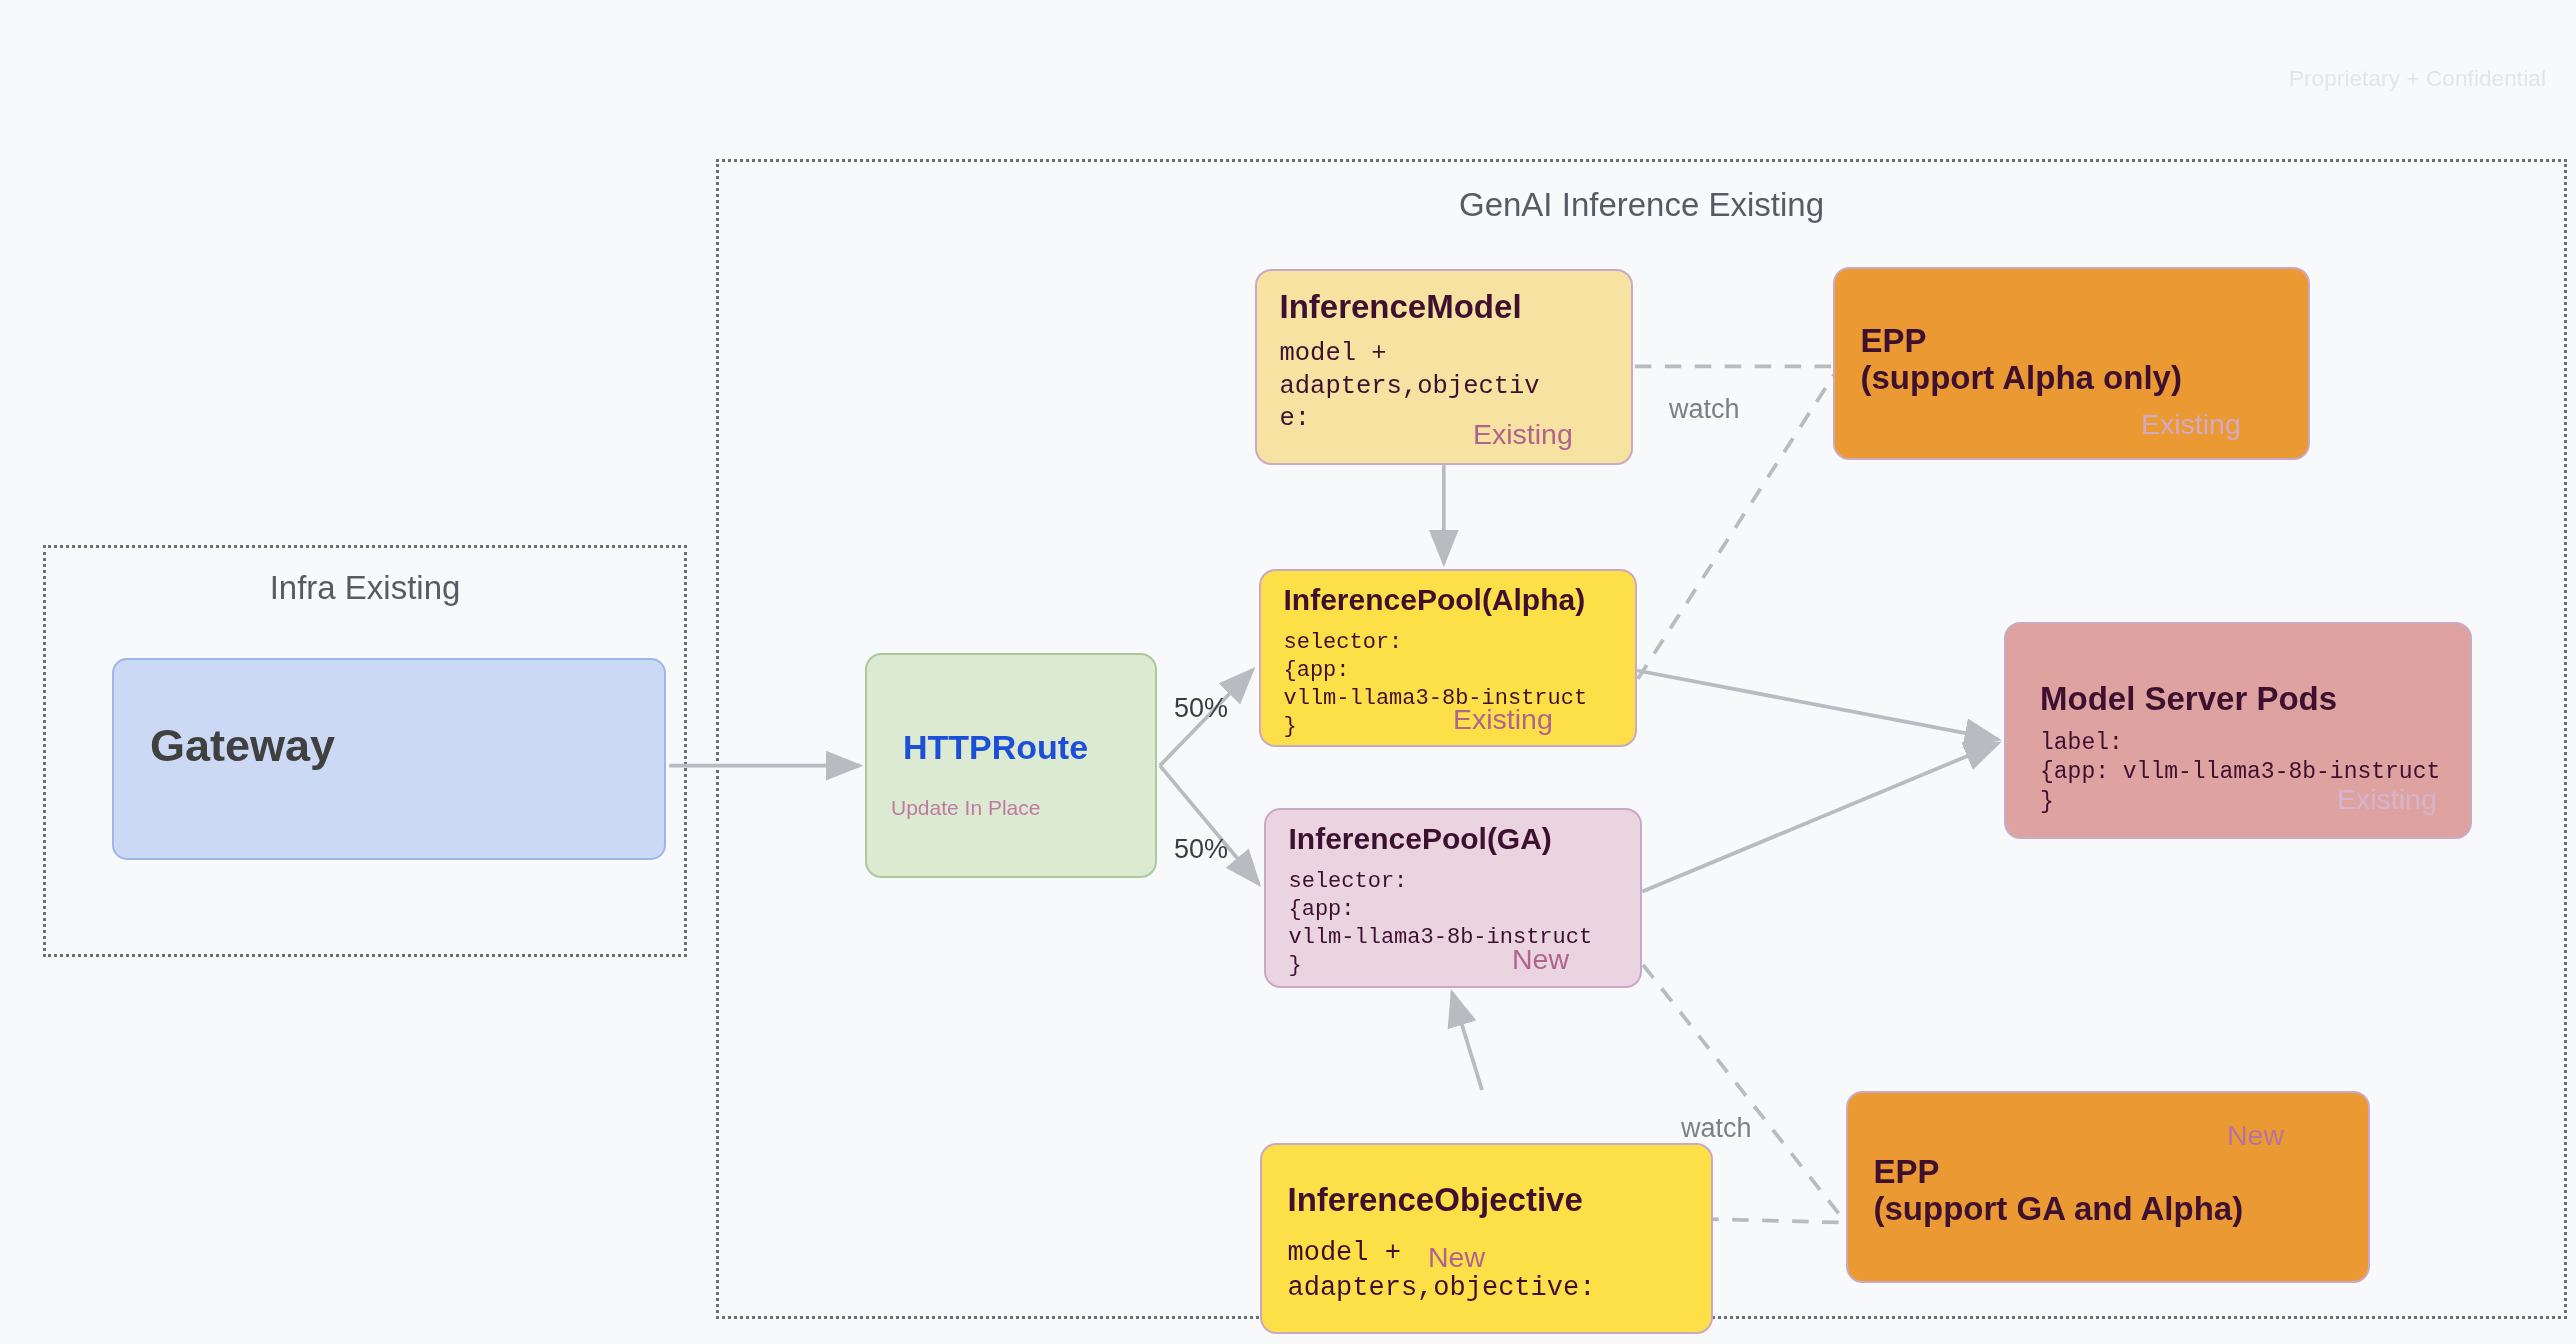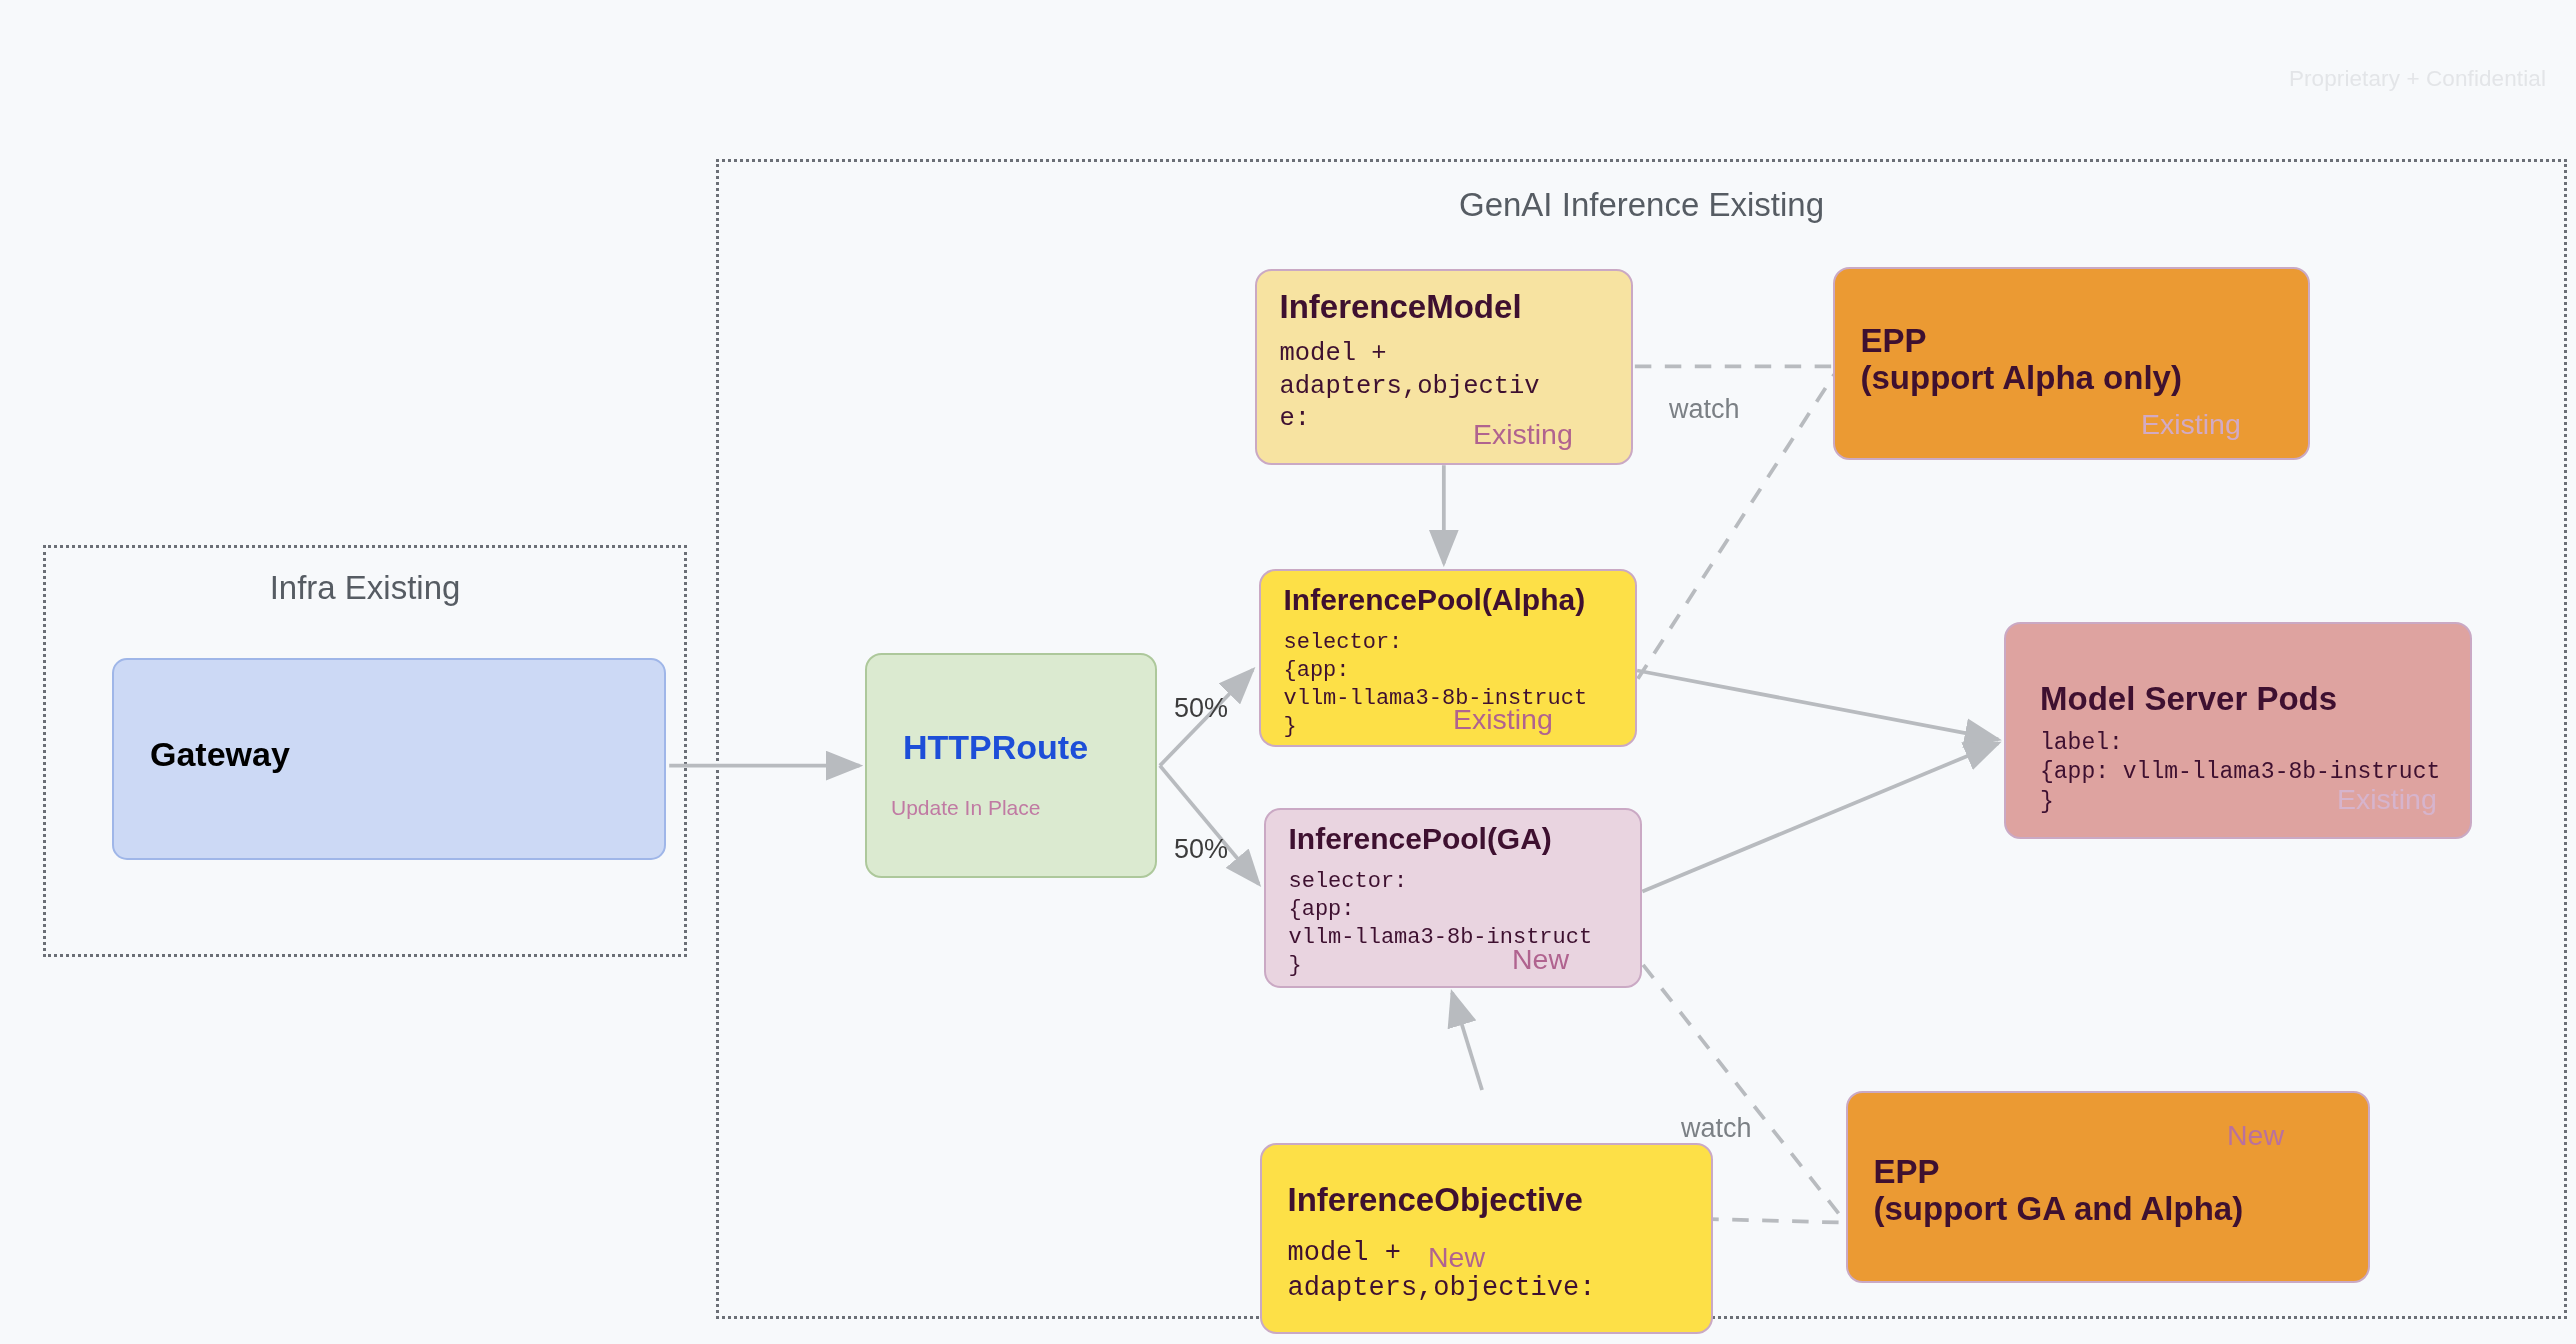--- a/index.html
+++ b/index.html
@@ -78,21 +78,21 @@
     white-space: pre;
   }
 
   
   #gateway {
     left: 112px; top: 658px; width: 554px; height: 202px;
     background: #ccd9f5;
     border: 2.2px solid #9fb6e8;
     border-radius: 15px;
   }
-  #gateway .title { left: 36px; top: 75px; font-size: 34px; color: #000000; }
+  #gateway .title { left: 36px; top: 61px; font-size: 45px; color: #404040; }
 
   
   #httproute {
     left: 865px; top: 653px; width: 292px; height: 225px;
     background: #dbead0;
     border: 2.2px solid #adc89b;
   }
   #httproute .title { left: 36px; top: 73px; font-size: 34px; color: #1d4ed8; }
   #httproute .tag { left: 24px; top: 141px; font-size: 21px; color: #c07aa3; }
 

